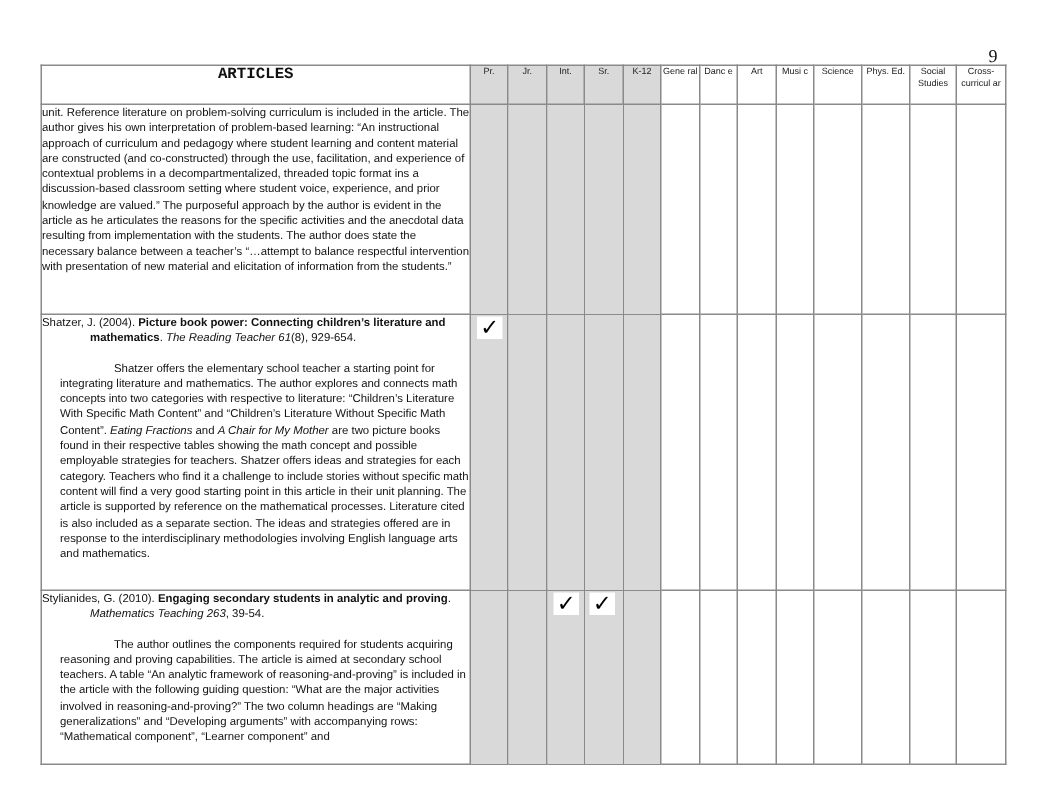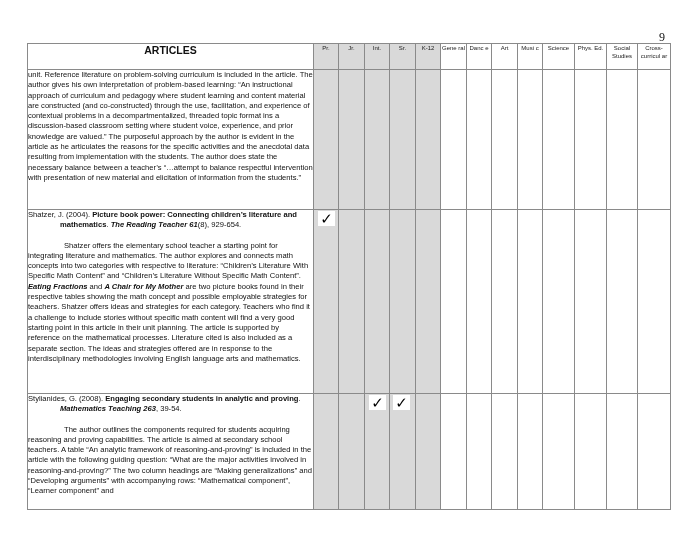--- a/index.html
+++ b/index.html
@@ -1,32 +1,32 @@
 <!DOCTYPE html>
 <html><head>
 <meta charset="utf-8">
 <style>
   html, body { margin:0; padding:0; }
   body { width:700px; height:540px; background:#ffffff; position:relative; overflow:hidden;
          font-family:"Liberation Sans", sans-serif; color:#111; }
   .page-num { position:absolute; left:659px; top:30px; font-family:"Liberation Serif", serif; font-size:12px; }
   table.grid { position:absolute; left:27px; top:43px; border-collapse:collapse; table-layout:fixed; width:643px; }
   table.grid td, table.grid th { border:1px solid #8a8a8a; padding:0; vertical-align:top; }
-  th.articles-h { font-size:10.5px; font-weight:bold; text-align:center; padding-top:3px; height:22px; }
+  th.articles-h { font-size:10.5px; font-weight:bold; text-align:center; padding-top:3px; height:22px;font-family:Liberation Mono, monospace; }
   th.lvl { background:#d9d9d9; font-weight:normal; font-size:6px; text-align:center; padding-top:3px; color:#222; line-height:8px; }
   th.subj { background:#fff; font-weight:normal; font-size:6px; text-align:center; padding-top:3px; color:#222; line-height:8px; }
   td.desc { font-size:7.6px; line-height:10.3px; padding:1px 3px 0 3px; color:#111; }
   td.lvl { background:#d9d9d9; position:relative; }
   td.subj { background:#fff; }
-  .indent { text-indent:36px; }
+  .indent { text-indent:36px;margin-left:12px; }
   .hang { padding-left:32px; text-indent:-32px; }
   .gap { height:10px; }
   .check { display:inline-block; background:#fff; font-size:15px; line-height:15px; width:17px; text-align:center; margin:1px 0 0 4px; color:#000; }
   b { font-weight:bold; }
-  i { font-style:italic;font-weight:bold; }
+  i { font-style:italic; }
 </style>
 </head>
 <body>
 
 <div class="page-num">9</div>
 
 <table class="grid">
   <colgroup>
     <col style="width:286px">
     <col style="width:25px">
@@ -96,21 +96,21 @@
     <td class="subj"></td>
     <td class="subj"></td>
     <td class="subj"></td>
     <td class="subj"></td>
     <td class="subj"></td>
     <td class="subj"></td>
   </tr>
 
   <tr style="height:116px">
     <td class="desc">
-      <div class="hang"><span>Stylianides, G.  (2008). </span><b>Engaging secondary students in analytic and proving</b><span>.  </span><i>Mathematics Teaching 263</i><span>, 39-54.</span></div>
+      <div class="hang"><span>Stylianides, G.  (2010). </span><b>Engaging secondary students in analytic and proving</b><span>.  </span><i>Mathematics Teaching 263</i><span>, 39-54.</span></div>
       <div class="gap"></div>
       <div class="indent">The author outlines the components required for students acquiring reasoning and proving capabilities. The article is aimed at secondary school teachers.  A table “An analytic framework of reasoning-and-proving” is included in the article with the following guiding question: “What are the major activities involved in reasoning-and-proving?”  The two column headings are “Making generalizations” and “Developing arguments” with accompanying rows: “Mathematical component”, “Learner component” and</div>
     </td>
     <td class="lvl"></td>
     <td class="lvl"></td>
     <td class="lvl"><span class="check">✓</span></td>
     <td class="lvl"><span class="check" style="margin-left:3px">✓</span></td>
     <td class="lvl"></td>
     <td class="subj"></td>
     <td class="subj"></td>

